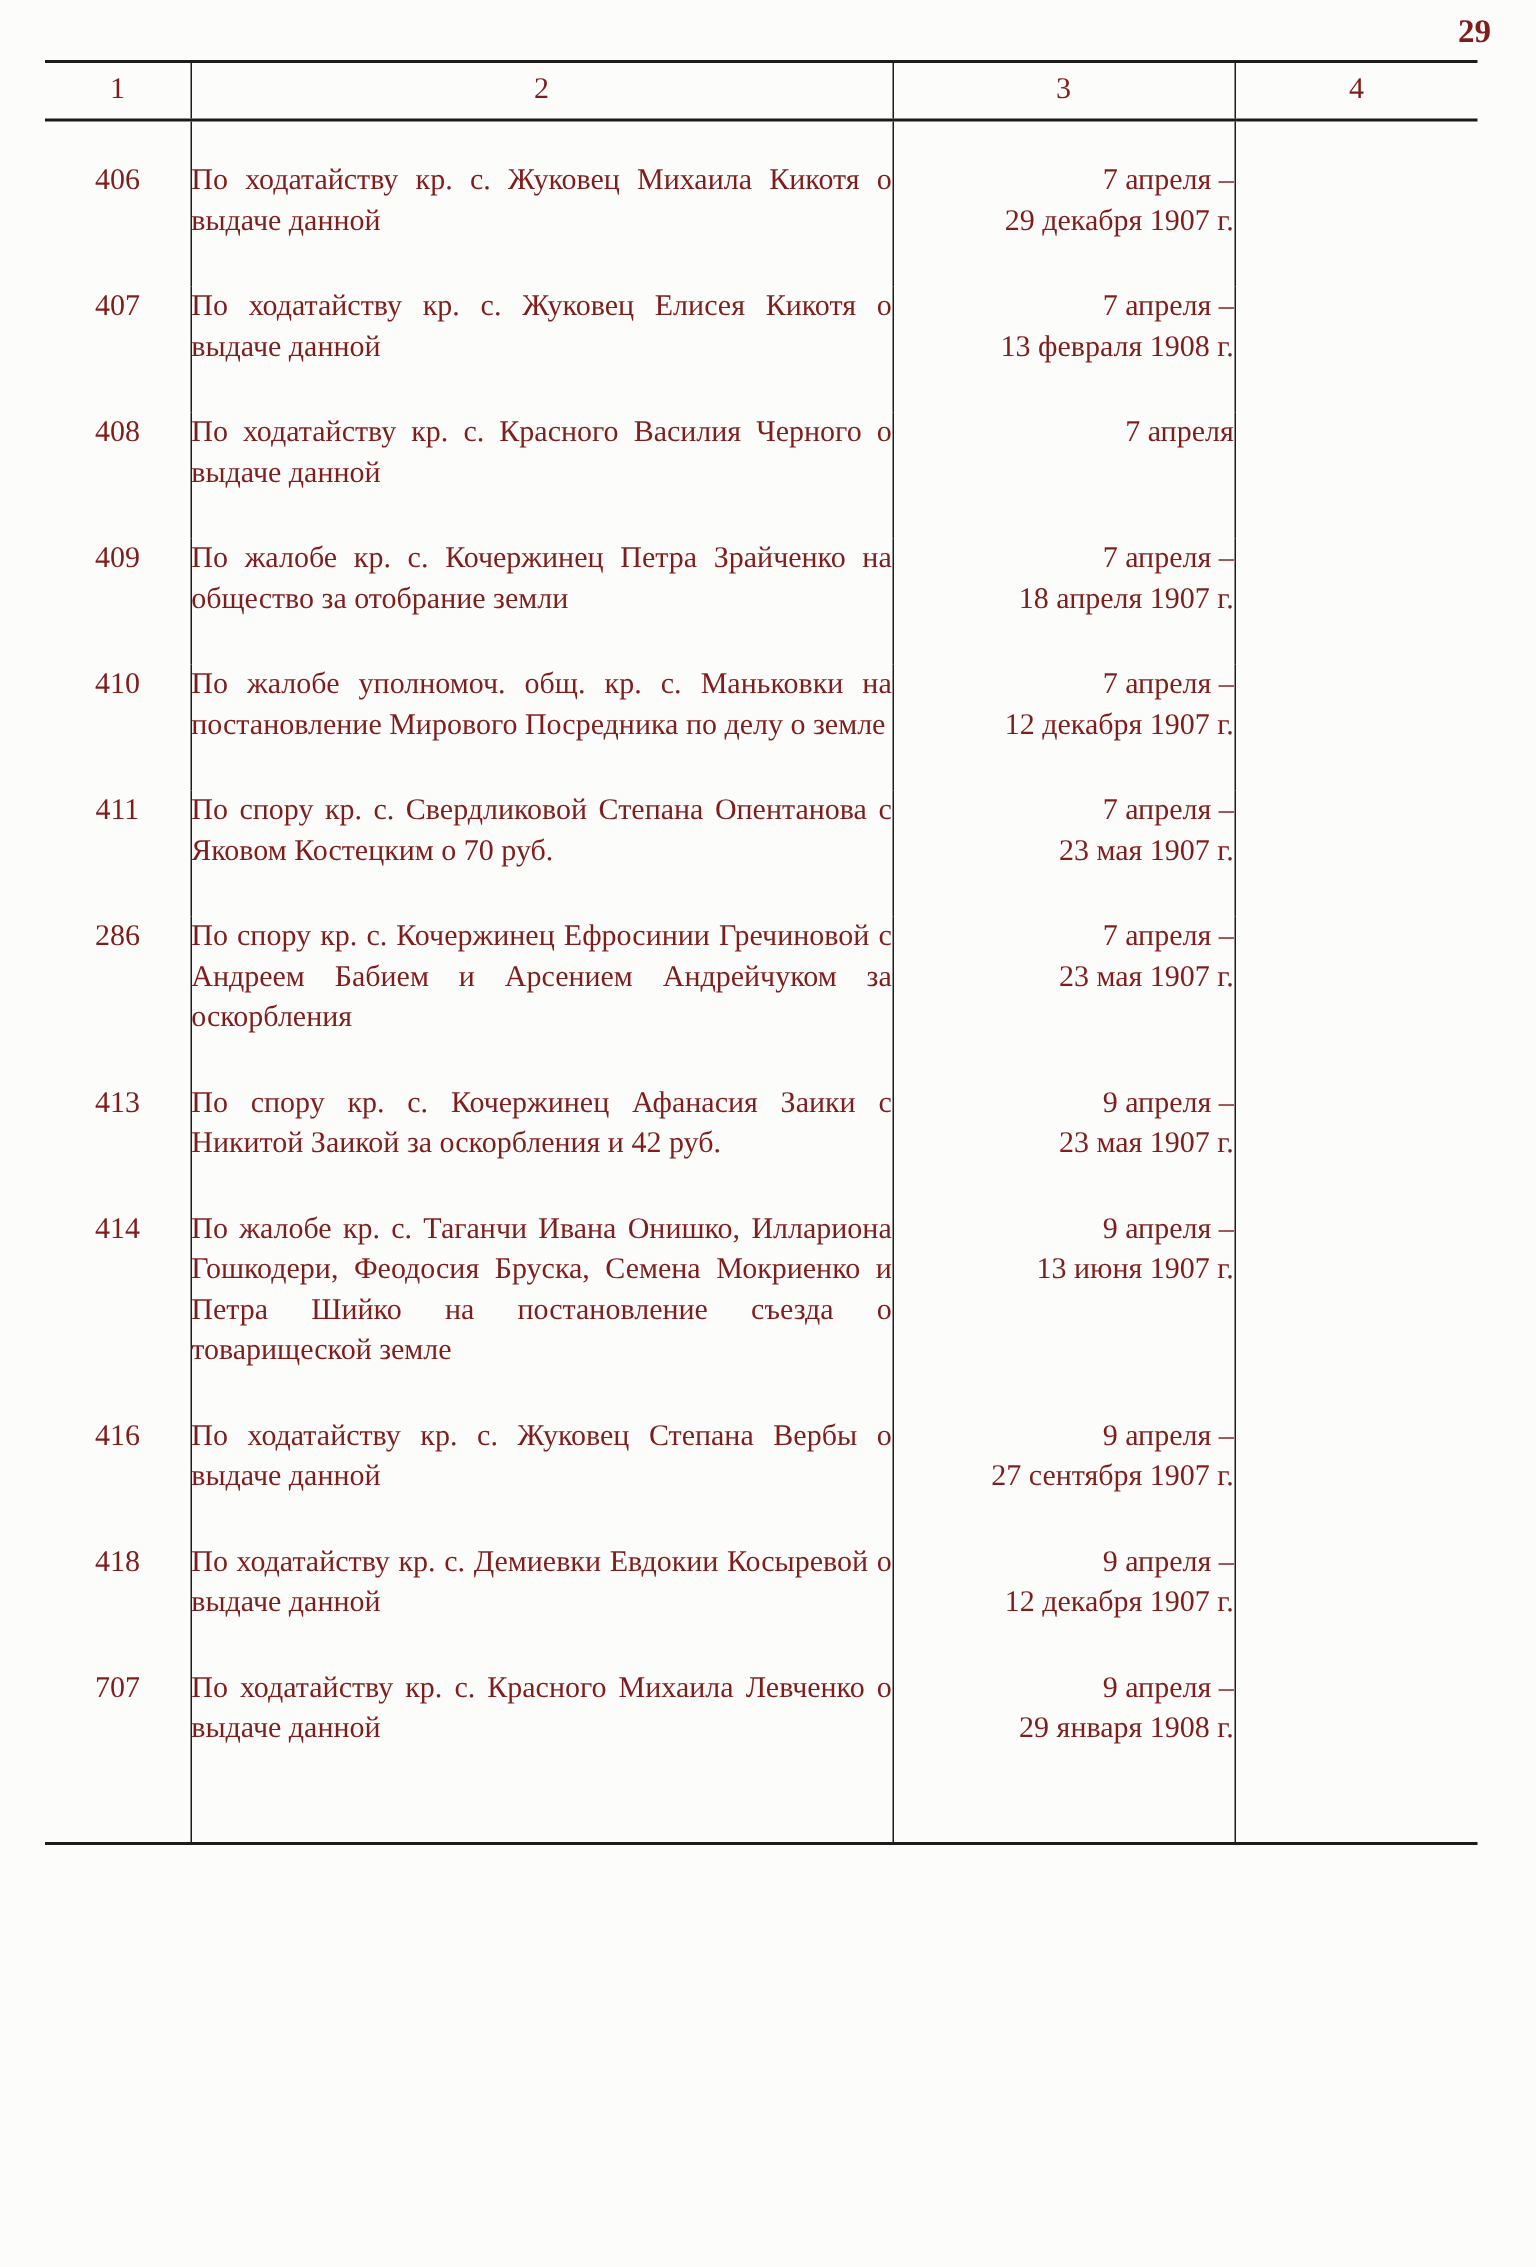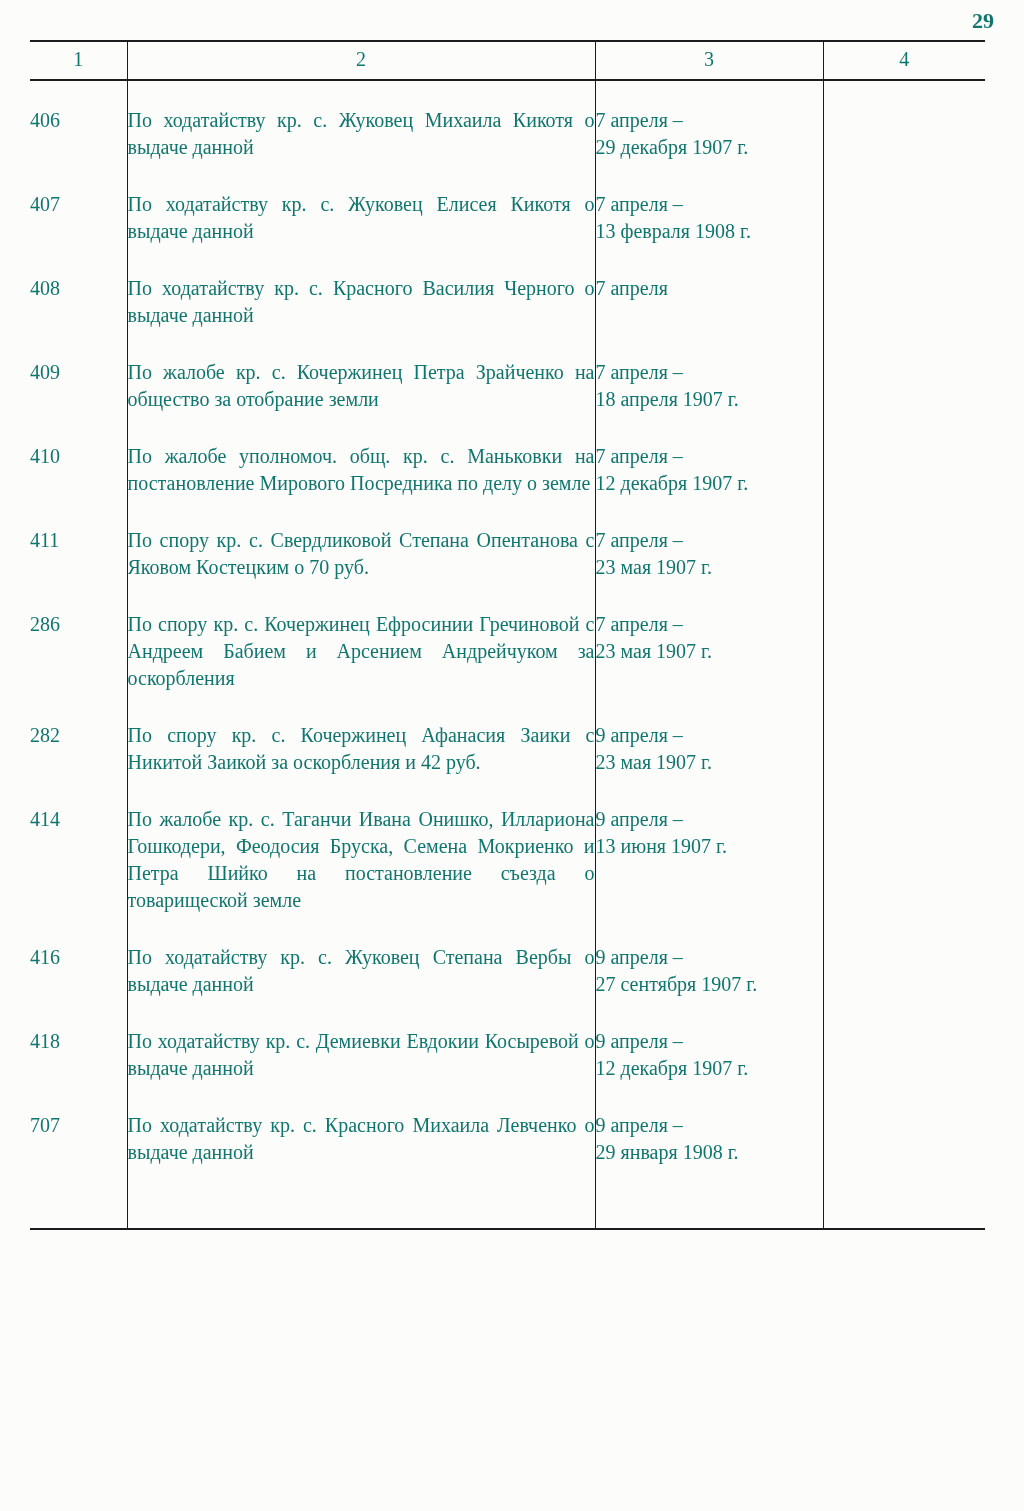--- a/index.html
+++ b/index.html
@@ -6,21 +6,21 @@
     margin: 0;
     padding: 0;
     background: #e8e8e4;
   }
   .page {
     position: relative;
     width: 1024px;
     height: 1511px;
     margin: 0 auto;
     background: #fcfcfa;
-    color: #0f766e;
+    color: #7f1d1d;
     font-family: "Liberation Serif", "DejaVu Serif", serif;
     box-sizing: border-box;
     overflow: hidden;
   }
   .page-number {
     position: absolute;
     top: 8px;
     right: 30px;
     font-size: 22px;
     font-weight: bold;
@@ -64,31 +64,32 @@
   table.register th:nth-child(3),
   table.register td:nth-child(3) { border-left: 1.5px solid #1c1c1c; }
   table.register th:nth-child(4),
   table.register td:nth-child(4) { border-left: 1.5px solid #1c1c1c; }
 
   table.register tbody tr:last-child td {
     border-bottom: 2px solid #1c1c1c;
   }
 
   td.cell-num {
+    text-align: center;
     padding-left: 4px;
     padding-right: 14px;
   }
   td.cell-desc {
     text-align: justify;
     padding-left: 14px;
     padding-right: 12px;
     margin-top: 24px;
   }
   td.cell-dates {
-    text-align: left;
+    text-align: right;
     white-space: pre-line;
     padding-left: 6px;
     padding-right: 6px;
   }
   td.cell-blank {
   }
 </style>
 </head>
 <body>
 
@@ -154,21 +155,21 @@
           <td class="cell-blank"></td>
         </tr>
         <tr>
           <td class="cell-num">286</td>
           <td class="cell-desc">По спору кр. с. Кочержинец Ефросинии Гречиновой с Андреем Бабием и Арсением Андрейчуком за оскорбления</td>
           <td class="cell-dates">7 апреля –
 23 мая 1907 г.</td>
           <td class="cell-blank"></td>
         </tr>
         <tr>
-          <td class="cell-num">282</td>
+          <td class="cell-num">413</td>
           <td class="cell-desc">По спору кр. с. Кочержинец Афанасия Заики с Никитой Заикой за оскорбления и 42 руб.</td>
           <td class="cell-dates">9 апреля –
 23 мая 1907 г.</td>
           <td class="cell-blank"></td>
         </tr>
         <tr>
           <td class="cell-num">414</td>
           <td class="cell-desc">По жалобе кр. с. Таганчи Ивана Онишко, Иллариона Гошкодери, Феодосия Бруска, Семена Мокриенко и Петра Шийко на постановление съезда о товарищеской земле</td>
           <td class="cell-dates">9 апреля –
 13 июня 1907 г.</td>

